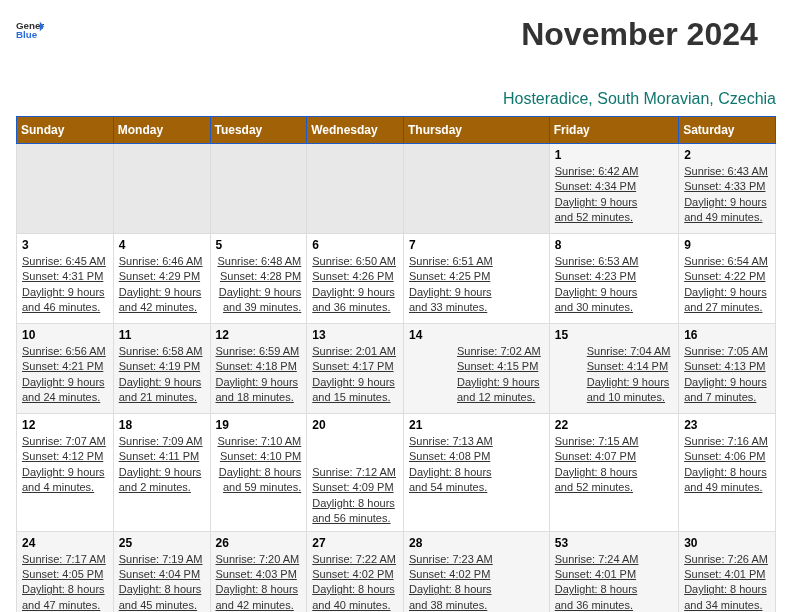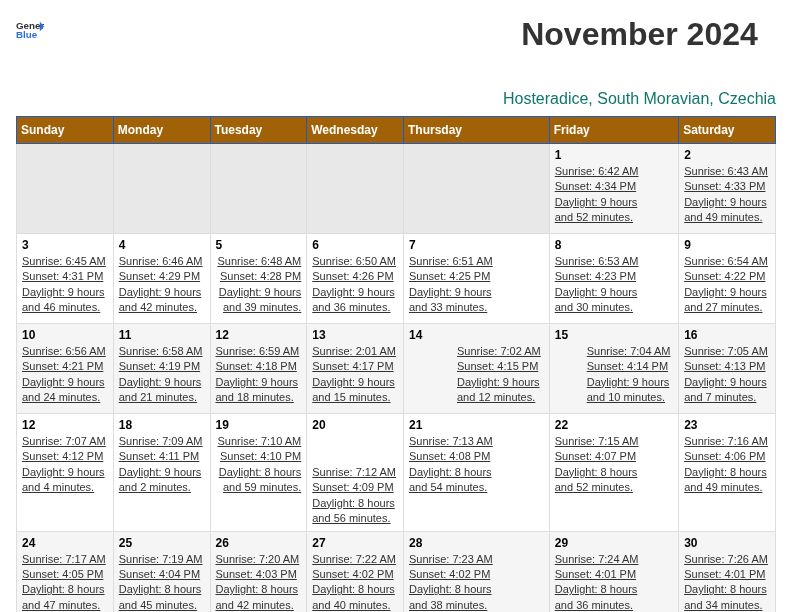--- a/index.html
+++ b/index.html
@@ -316,21 +316,21 @@
 and 40 minutes.</div>
         </td>
         <td>
           <span class="day-number">28</span>
           <div class="day-info" style="white-space: pre-line;">Sunrise: 7:23 AM
 Sunset: 4:02 PM
 Daylight: 8 hours
 and 38 minutes.</div>
         </td>
         <td>
-          <span class="day-number">29</span>
+          <span class="day-number">53</span>
           <div class="day-info" style="white-space: pre-line;">Sunrise: 7:24 AM
 Sunset: 4:01 PM
 Daylight: 8 hours
 and 36 minutes.</div>
         </td>
         <td>
           <span class="day-number">30</span>
           <div class="day-info" style="white-space: pre-line;">Sunrise: 7:26 AM
 Sunset: 4:01 PM
 Daylight: 8 hours

